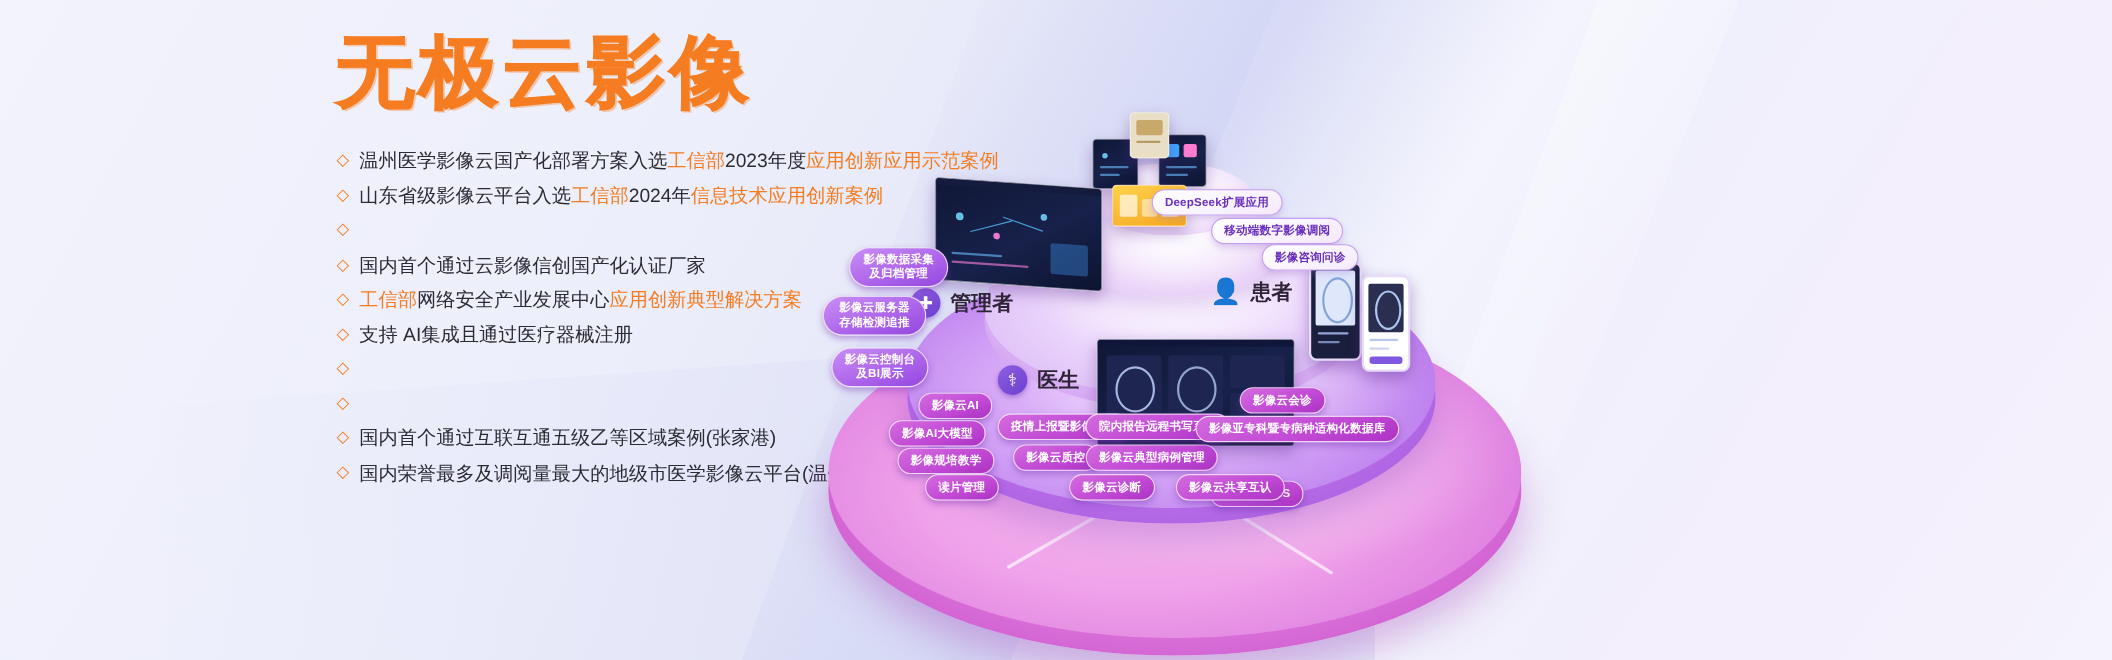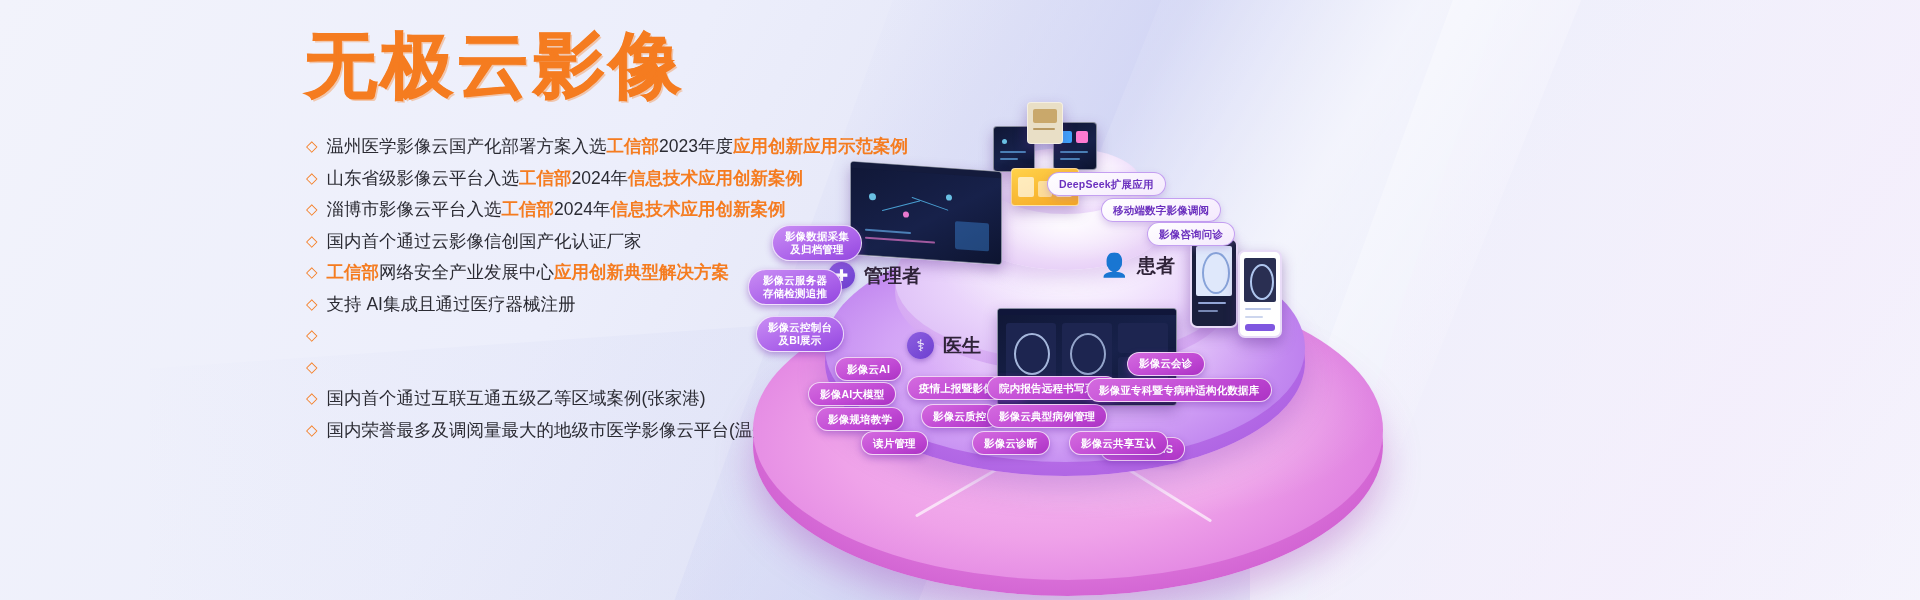--- a/index.html
+++ b/index.html
@@ -56,21 +56,21 @@
     font-size:17.5px;
     color:#2b2b33;
     white-space:nowrap;
   }
   .dia{
     color:#f57c20;font-size:15px;line-height:31.5px;
     margin-right:9px;flex:0 0 auto;
     transform:translateY(-1px);
   }
   .btext{line-height:31.5px;}
-  .or{color:#f57c20;font-weight:bold;}
+  .or{color:#f57c20;}
   .bk{color:#2b2b33;}
 
   
   #diagram{position:absolute;left:735px;top:120px;width:1185px;height:480px;}
 
   .disc{position:absolute;border-radius:50%;}
   
   .disc-pink-shadow{
     left:18px;top:176px;width:630px;height:300px;
     background:radial-gradient(ellipse at 50% 45%, #f4a7e8 0%, #e27ede 48%, #cf5fd1 78%, #c04fc6 100%);
@@ -210,21 +210,20 @@
         <div class="bullet">
           <span class="dia">◇</span>
           <span class="btext"><span class="bk">温州医学影像云国产化部署方案入选</span><span class="or">工信部</span><span class="bk">2023年度</span><span class="or">应用创新应用示范案例</span></span>
         </div>
         <div class="bullet">
           <span class="dia">◇</span>
           <span class="btext"><span class="bk">山东省级影像云平台入选</span><span class="or">工信部</span><span class="bk">2024年</span><span class="or">信息技术应用创新案例</span></span>
         </div>
         <div class="bullet">
           <span class="dia">◇</span>
-          <span class="btext"><span class="bk">淄博市影像云平台入选</span><span class="or">工信部</span><span class="bk">2024年</span><span class="or">信息技术应用创新案例</span></span>
         </div>
         <div class="bullet">
           <span class="dia">◇</span>
           <span class="btext"><span class="bk">国内首个通过云影像信创国产化认证厂家</span></span>
         </div>
         <div class="bullet">
           <span class="dia">◇</span>
           <span class="btext"><span class="or">工信部</span><span class="bk">网络安全产业发展中心</span><span class="or">应用创新典型解决方案</span></span>
         </div>
         <div class="bullet">
@@ -343,22 +342,22 @@
 
     <div class="chip lite two" style="left:37px;top:105px;width:76px;padding:4px 6px;">影像数据采集<br>及归档管理</div>
     <div class="chip lite two" style="left:13px;top:149px;width:80px;padding:4px 6px;">影像云服务器<br>存储检测追推</div>
     <div class="chip lite two" style="left:21px;top:196px;width:74px;padding:4px 6px;">影像云控制台<br>及BI展示</div>
 
     <div class="chip pinky" style="left:100px;top:237px;">影像云AI</div>
     <div class="chip pinky" style="left:73px;top:262px;">影像AI大模型</div>
     <div class="chip pinky" style="left:81px;top:287px;">影像规培教学</div>
     <div class="chip pinky" style="left:172px;top:256px;">疫情上报暨影像归档</div>
     <div class="chip pinky" style="left:186px;top:284px;">影像云质控</div>
-    <div class="chip pinky" style="left:126px;top:311px;">读片管理</div>
+    <div class="chip pinky" style="left:106px;top:311px;">读片管理</div>
     <div class="chip pinky" style="left:252px;top:256px;">院内报告远程书写系统</div>
     <div class="chip pinky" style="left:252px;top:284px;">影像云典型病例管理</div>
     <div class="chip pinky" style="left:237px;top:311px;">影像云诊断</div>
-    <div class="chip pinky" style="left:392px;top:232px;font-family:Liberation Serif, serif;">影像云会诊</div>
+    <div class="chip pinky" style="left:392px;top:232px;">影像云会诊</div>
     <div class="chip pinky" style="left:352px;top:258px;">影像亚专科暨专病种适构化数据库</div>
     <div class="chip pinky" style="left:365px;top:285px;margin-top:32px;">云PACS/RIS</div>
     <div class="chip pinky" style="left:334px;top:311px;">影像云共享互认</div>
   </div>
 </div>
 
 </body></html>

